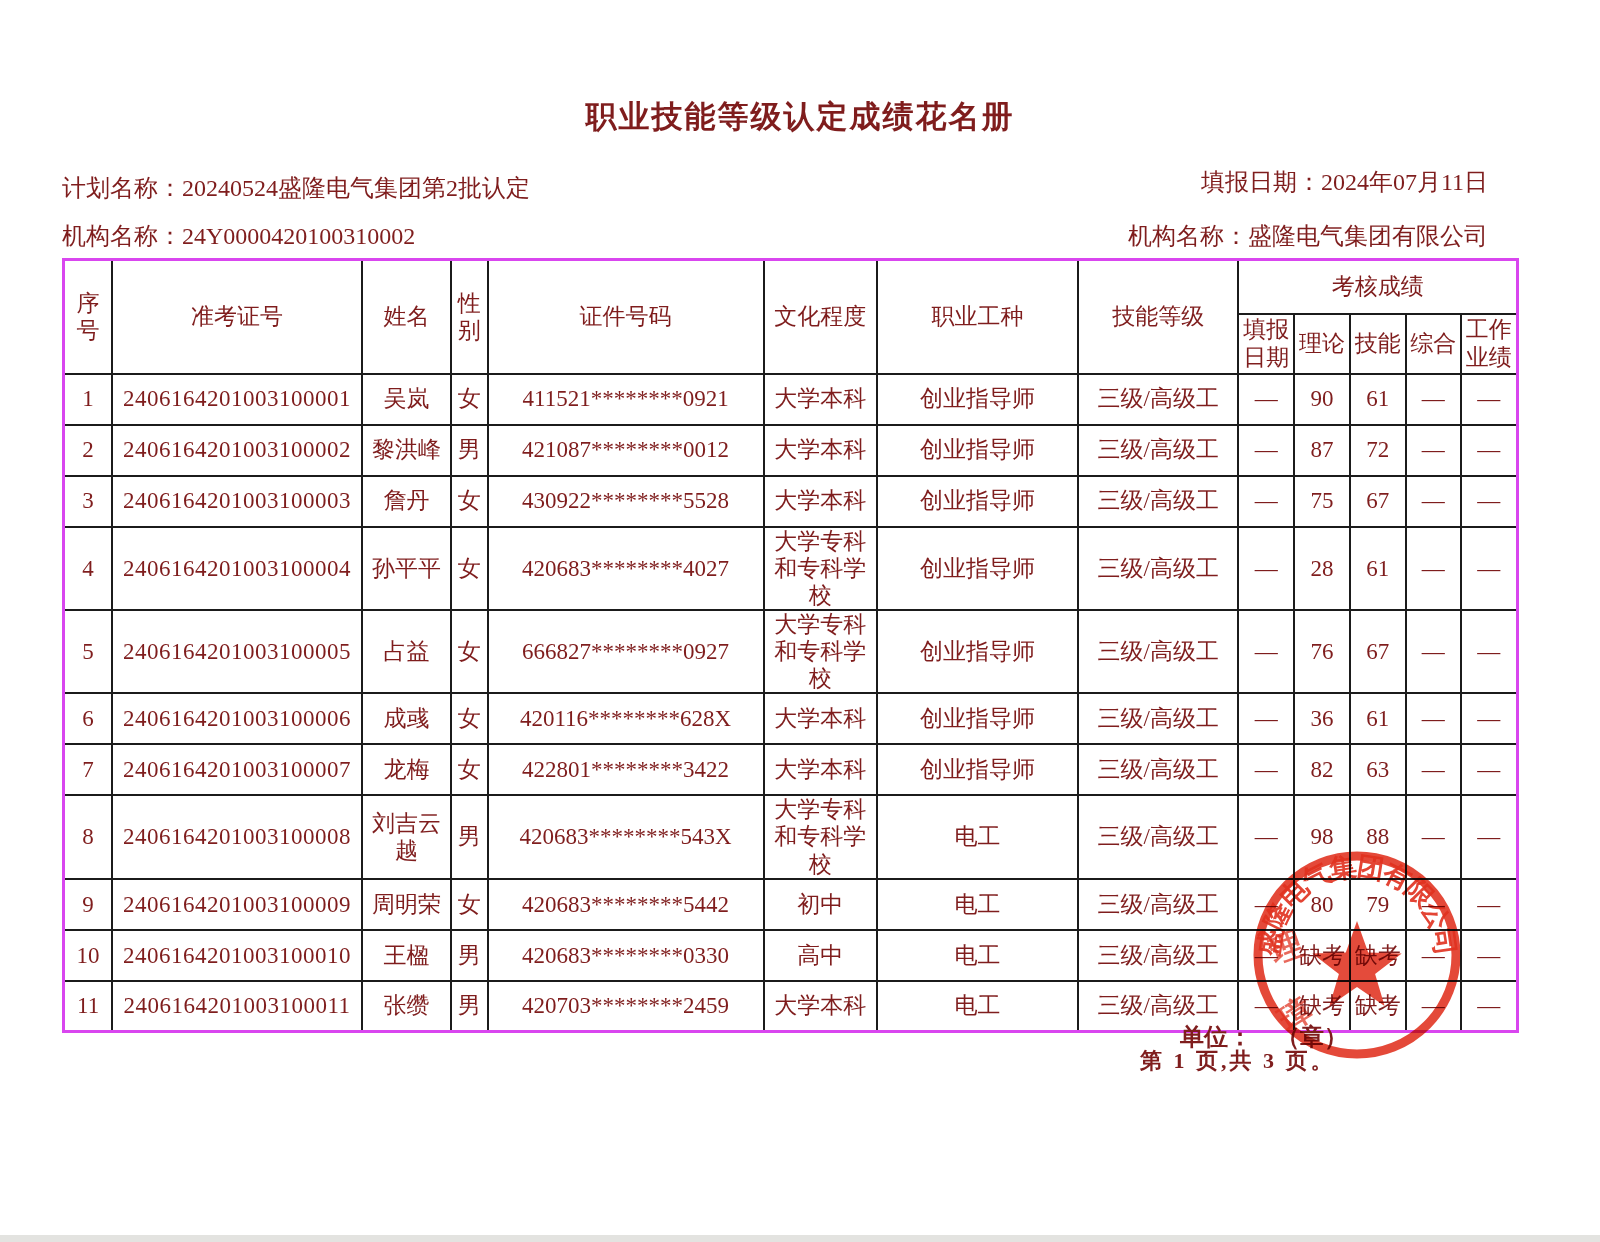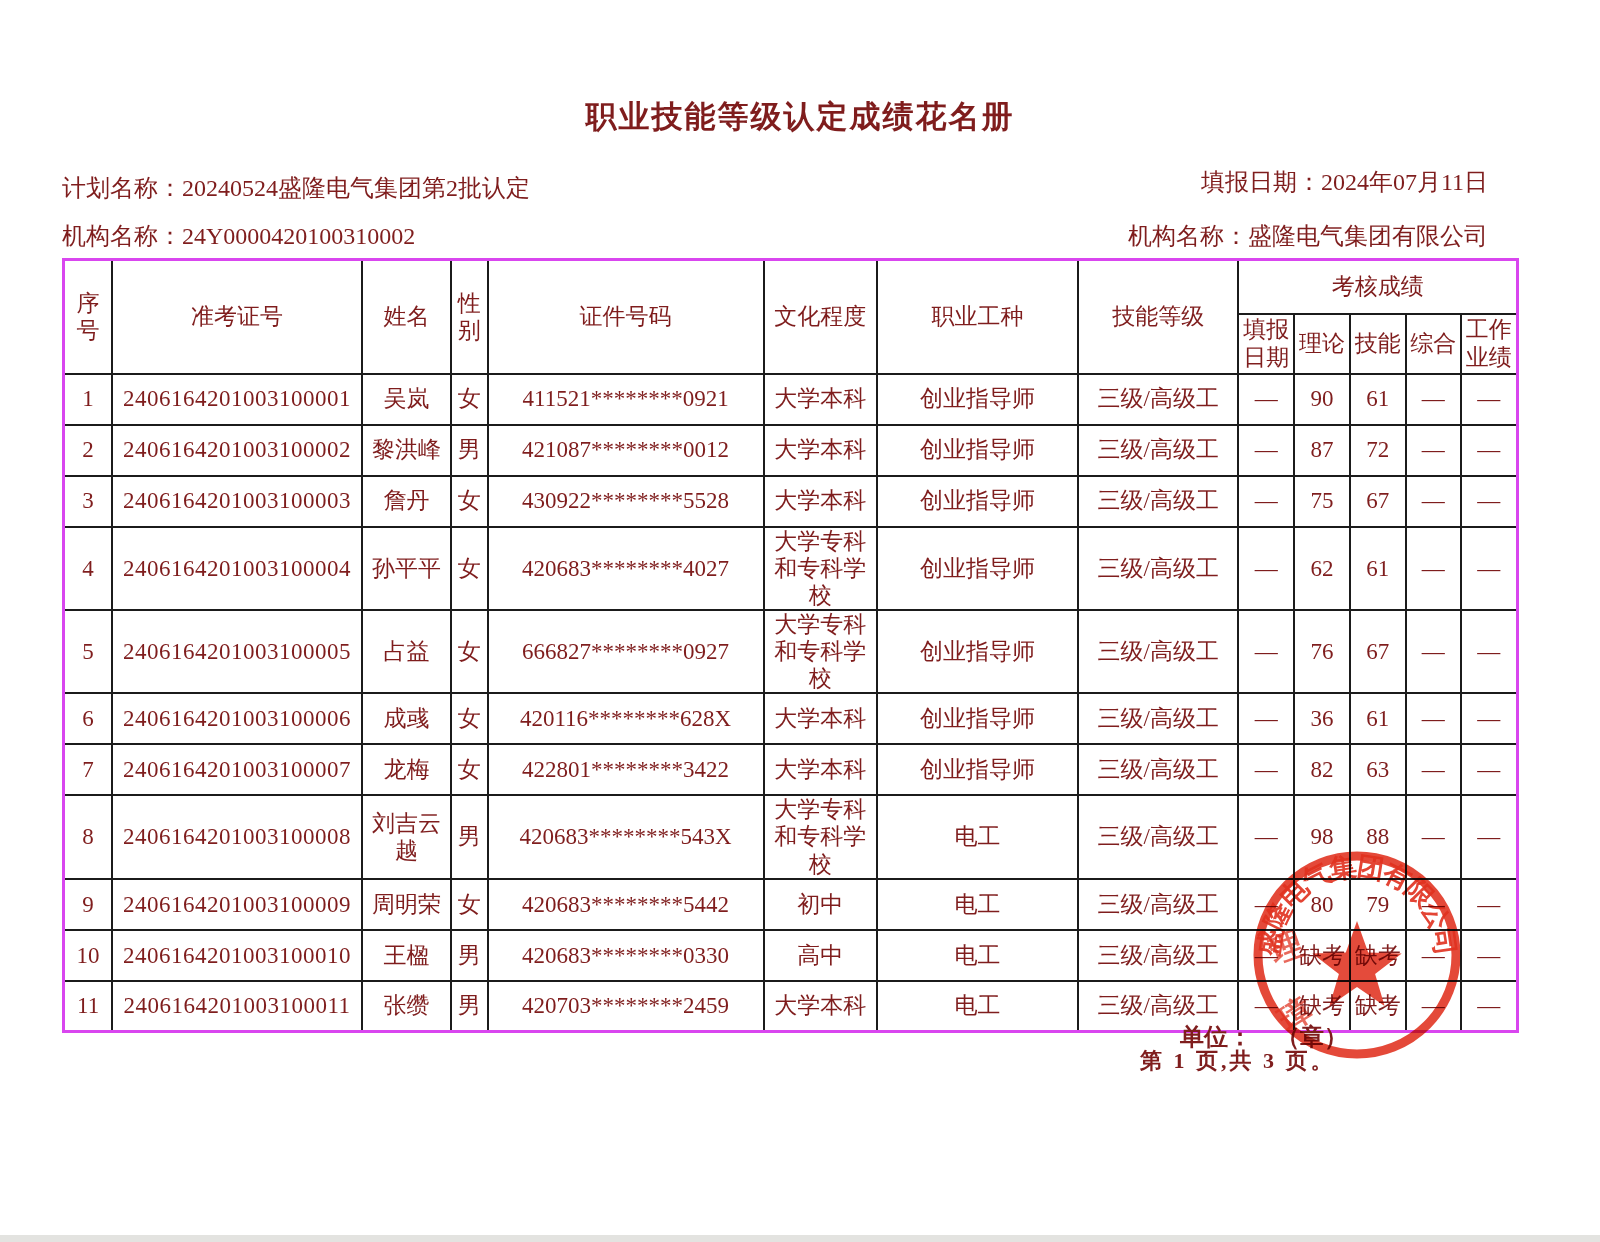--- a/index.html
+++ b/index.html
@@ -143,21 +143,21 @@
     <tr>
       <td class="c-seq">4</td>
       <td class="c-examno">2406164201003100004</td>
       <td class="c-name">孙平平</td>
       <td class="c-gender">女</td>
       <td class="c-idno">420683********4027</td>
       <td class="c-edu">大学专科和专科学校</td>
       <td class="c-occ">创业指导师</td>
       <td class="c-level">三级/高级工</td>
       <td class="c-score">—</td>
-      <td class="c-score">62</td>
+      <td class="c-score">28</td>
       <td class="c-score">61</td>
       <td class="c-score">—</td>
       <td class="c-score">—</td>
     </tr>
 
     <tr>
       <td class="c-seq">5</td>
       <td class="c-examno">2406164201003100005</td>
       <td class="c-name">占益</td>
       <td class="c-gender">女</td>

